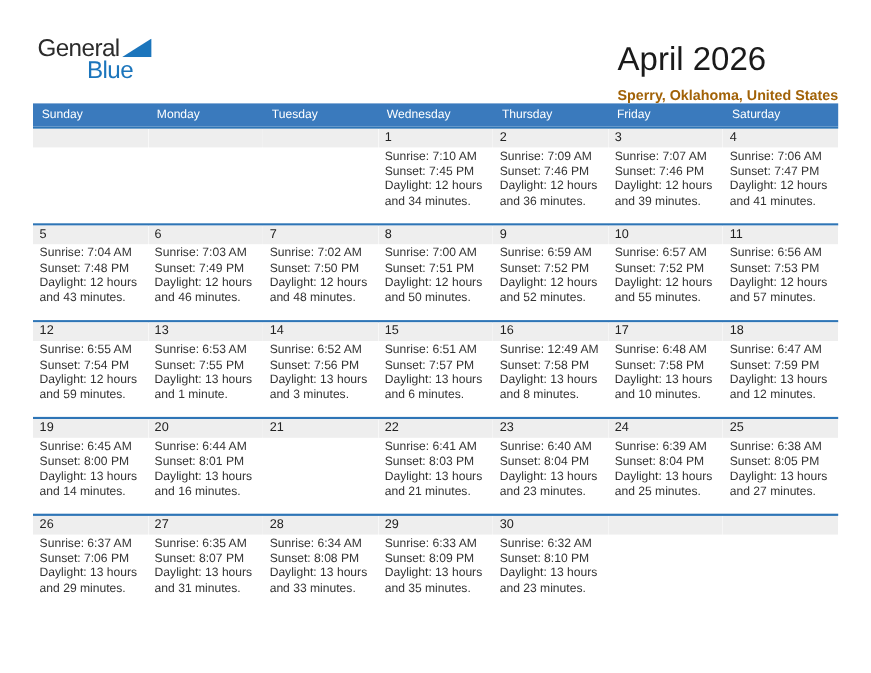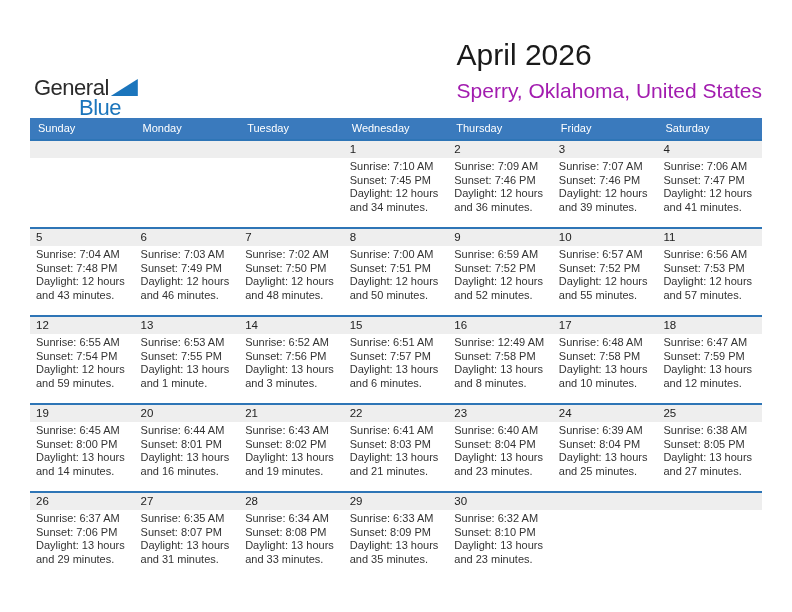--- a/index.html
+++ b/index.html
@@ -2,28 +2,28 @@
 <html><head>
 <meta charset="utf-8">
 <style>
   * { margin: 0; padding: 0; box-sizing: border-box; }
   html, body { width: 792px; height: 612px; background: #ffffff; }
   body { font-family: "Liberation Sans", sans-serif; color: #333333; }
   .page { width: 792px; height: 612px; padding: 34px 30px 0 30px; }
 
   
   .top { display: flex; justify-content: space-between; align-items: flex-start; }
-  .logo { margin-left: 4px; line-height: 20px; margin-top: 44px; }
+  .logo { margin-left: 4px; line-height: 20px; }
   .logo-line1 { font-size: 22px; color: #2b2b2b; letter-spacing: -0.5px; display: flex; align-items: flex-end; }
   .logo-tri { display: inline-block; width: 27px; height: 17px; background: #1b75bc;
               clip-path: polygon(0 100%, 100% 0, 100% 100%); margin-left: 2px; margin-bottom: 2px; }
   .logo-line2 { font-size: 22px; color: #1b75bc; letter-spacing: -0.5px; margin-left: 45px; margin-top: 0px; }
   .titles { text-align: left; }
   .title { font-size: 30px; color: #1a1a1a; line-height: 34px; margin-top: 4px; }
-  .subtitle { font-size: 21px; font-weight: normal; color: #a21caf; margin-top: 7px; }
+  .subtitle { font-size: 13px; font-weight: bold; color: #a16207; margin-top: 7px; }
 
   
   .calendar { width: 732px; }
   .weekday-row { display: grid; grid-template-columns: repeat(7, 1fr); background: #3a7abd; height: 21px; }
   .weekday-cell { color: #ffffff; font-size: 11px; line-height: 21px; padding-left: 8px;
                   white-space: nowrap; overflow: hidden; }
   .week-row { display: grid; grid-template-columns: repeat(7, 1fr); border-top: 2px solid #2e75b6; height: 88px; }
   .day-cell { overflow: hidden; }
   .day-num { background: #eeeeee; height: 17px; font-size: 11.5px; line-height: 17px;
              padding-left: 6px; color: #222222; }
@@ -229,25 +229,20 @@
           <div class="day-cell">
             <div class="day-num">20</div>
             <div class="day-details">
               <div>Sunrise: 6:44 AM</div>
               <div>Sunset: 8:01 PM</div>
               <div>Daylight: 13 hours and 16 minutes.</div>
             </div>
           </div>
           <div class="day-cell">
             <div class="day-num">21</div>
-            <div class="day-details">
-              <div>Sunrise: 6:43 AM</div>
-              <div>Sunset: 8:02 PM</div>
-              <div>Daylight: 13 hours and 19 minutes.</div>
-            </div>
           </div>
           <div class="day-cell">
             <div class="day-num">22</div>
             <div class="day-details">
               <div>Sunrise: 6:41 AM</div>
               <div>Sunset: 8:03 PM</div>
               <div>Daylight: 13 hours and 21 minutes.</div>
             </div>
           </div>
           <div class="day-cell">

